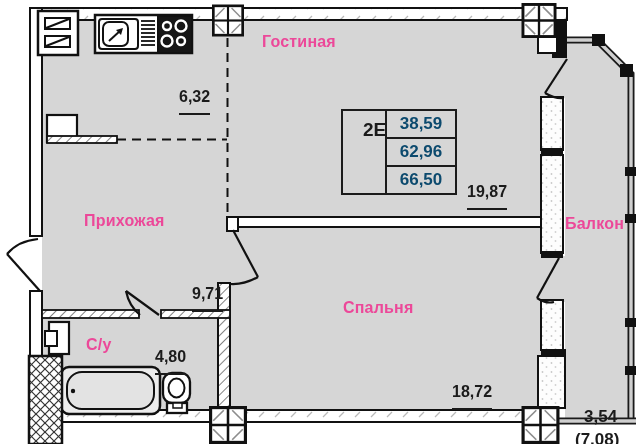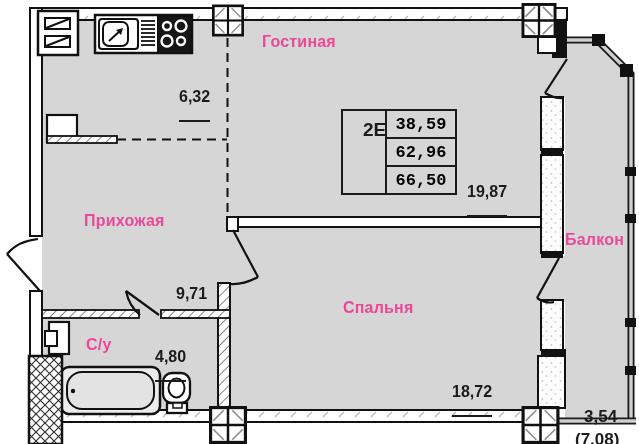--- a/index.html
+++ b/index.html
@@ -7,38 +7,38 @@
     position:relative;width:639px;height:444px;background:#ffffff;
     font-family:"Liberation Sans", sans-serif;overflow:hidden;
   }
   .plan svg{position:absolute;left:0;top:0;}
   .lbl{
     position:absolute;font-size:16px;font-weight:bold;color:#ec4899;
     letter-spacing:.2px;white-space:nowrap;line-height:1;
   }
   .area{
     position:absolute;font-size:16px;font-weight:bold;color:#1b1b1b;
-    border-bottom:2px solid #1b1b1b;padding-bottom:15px;white-space:nowrap;line-height:1;
+    border-bottom:2px solid #1b1b1b;padding-bottom:8px;white-space:nowrap;line-height:1;
   }
   .num{
     position:absolute;font-size:17px;font-weight:bold;color:#1b1b1b;
     white-space:nowrap;line-height:1;margin-top:36px;
   }
   .infobox{
     position:absolute;left:341px;top:109px;width:112px;height:82px;
     border:2px solid #1b1b1b;background:#d6d6d6;display:flex;
   }
   .ib-left{
     width:44px;border-right:2px solid #1b1b1b;
     font-size:19px;font-weight:bold;color:#1b1b1b;padding:8px 0 0 20px;box-sizing:border-box;
   }
   .ib-rows{flex:1;display:flex;flex-direction:column;}
   .ib-row{
     flex:1;display:flex;align-items:center;justify-content:center;
-    font-size:17px;font-weight:bold;color:#000000;border-bottom:2px solid #1b1b1b;font-family:Liberation Mono, monospace;
+    font-size:17px;font-weight:bold;color:#0c4a6e;border-bottom:2px solid #1b1b1b;
   }
   .ib-row:last-child{border-bottom:none;}
 </style>
 </head>
 <body>
 
 <div class="plan">
 
   <svg width="639" height="444" viewBox="0 0 639 444">
     <defs>
@@ -202,29 +202,29 @@
       </g>
     </g>
   </svg>
 
   <div class="area" style="left:179px;top:89px">6,32</div>
 
   <div class="lbl" style="left:262px;top:34px">Гостиная</div>
   <div class="area" style="left:467px;top:184px">19,87</div>
 
   <div class="lbl" style="left:84px;top:213px">Прихожая</div>
-  <div class="area" style="left:176px;top:286px">9,71</div>
+  <div class="area" style="left:192px;top:286px">9,71</div>
 
   <div class="lbl" style="left:86px;top:337px">С/у</div>
   <div class="area" style="left:155px;top:349px">4,80</div>
 
   <div class="lbl" style="left:343px;top:300px">Спальня</div>
   <div class="area" style="left:452px;top:384px">18,72</div>
 
-  <div class="lbl" style="left:565px;top:232px">Балкон</div>
+  <div class="lbl" style="left:565px;top:216px">Балкон</div>
   <div class="num" style="left:584px;top:372px">3,54</div>
   <div class="num" style="left:575px;top:395px">(7,08)</div>
 
   <div class="infobox">
     <div class="ib-left">2Е</div>
     <div class="ib-rows">
       <div class="ib-row">38,59</div>
       <div class="ib-row">62,96</div>
       <div class="ib-row">66,50</div>
     </div>

